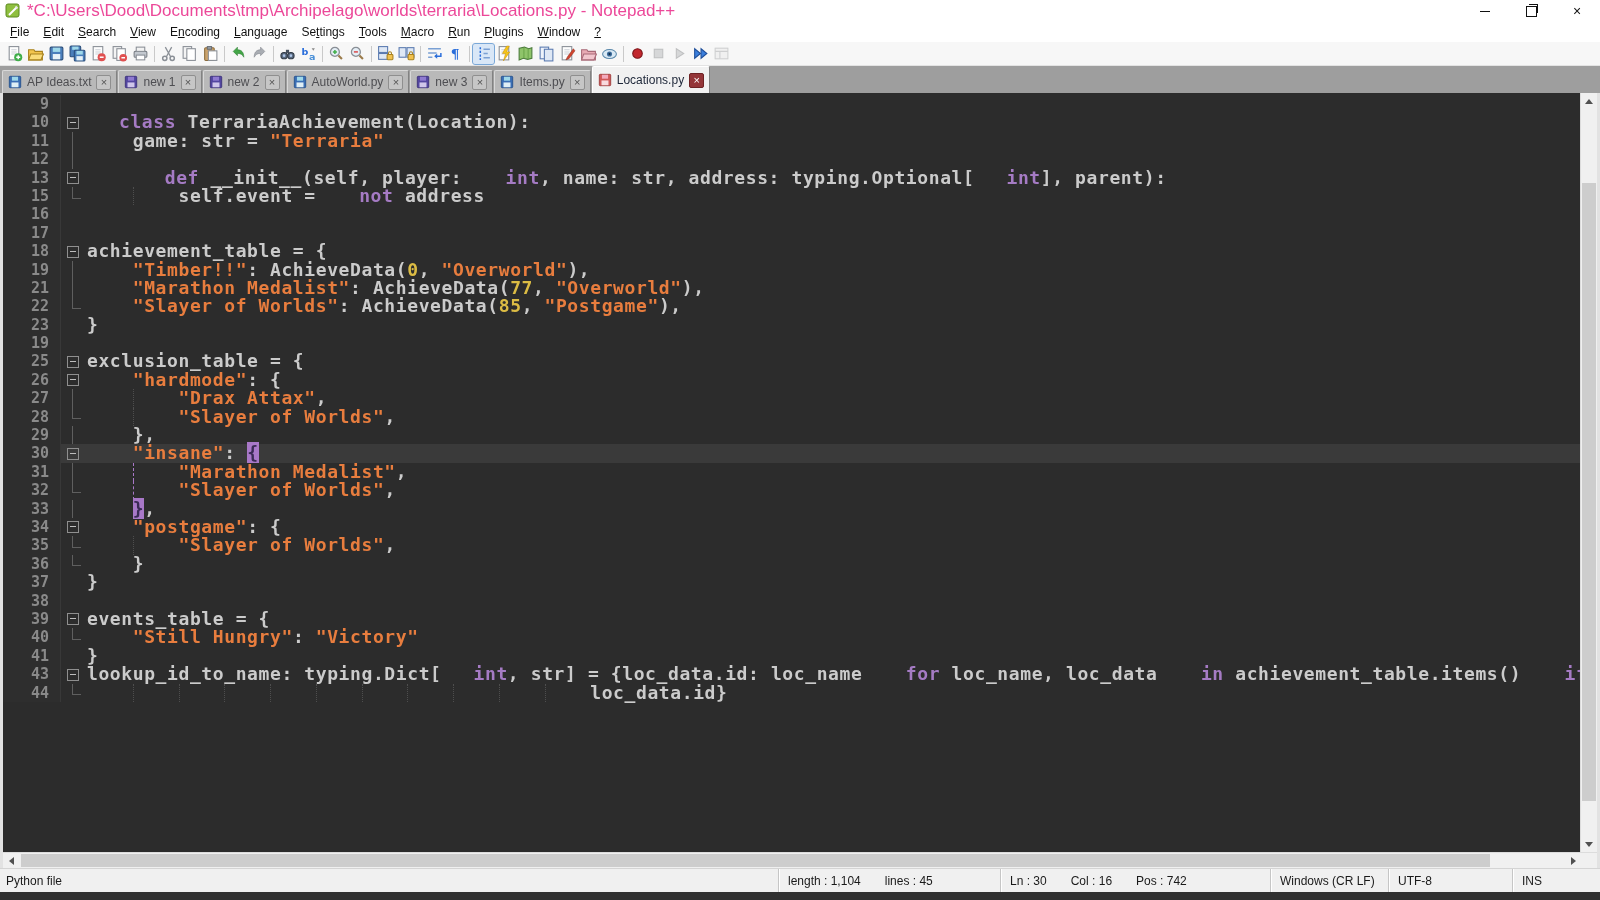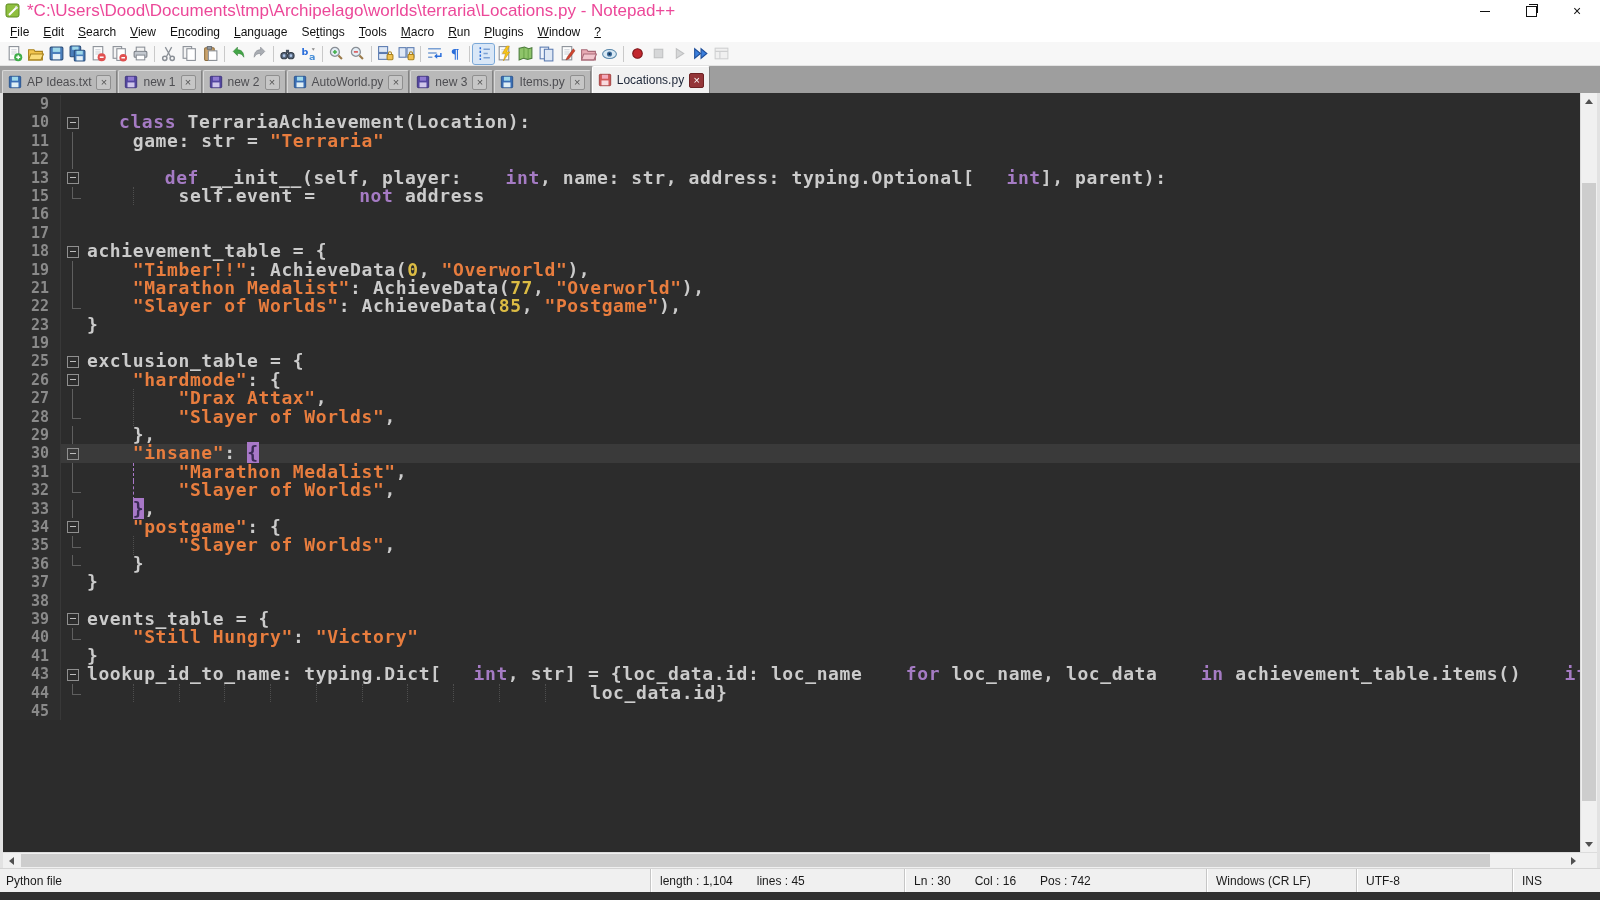--- a/index.html
+++ b/index.html
@@ -72,21 +72,21 @@
   .tri-left{width:0;height:0;border-top:4px solid transparent;border-bottom:4px solid transparent;border-right:5px solid #505050;}
   .tri-right{width:0;height:0;border-top:4px solid transparent;border-bottom:4px solid transparent;border-left:5px solid #505050;}
   .vs-thumb{position:absolute;left:1px;width:14px;top:90px;height:618px;background:#cdcdcd;}
   .hscroll-row{height:15px;flex:none;display:flex;background:#f0f0f0;border-top:1px solid #dcdcdc;}
   .hs-arrow{width:16px;height:100%;display:flex;align-items:center;justify-content:center;flex:none;}
   .hs-track{flex:1;position:relative;}
   .hs-thumb{position:absolute;top:1px;bottom:1px;left:2px;width:95%;background:#cdcdcd;}
   .scroll-corner{width:16px;flex:none;background:#f0f0f0;}
 
   
-  .statusbar{height:23px;flex:none;background:#f0f0f0;border-top:1px solid #d4d4d4;display:flex;align-items:center;font-size:12px;color:#1a1a1a;gap:32px;}
+  .statusbar{height:23px;flex:none;background:#f0f0f0;border-top:1px solid #d4d4d4;display:flex;align-items:center;font-size:12px;color:#1a1a1a;}
   .sb-cell{height:100%;display:flex;align-items:center;padding-left:9px;border-left:1px solid #c6c6c6;box-shadow:inset 1px 0 0 #ffffff;flex:none;}
   .sb-doctype{flex:1;border-left:none;box-shadow:none;padding-left:6px;}
   .sb-gap{margin-right:24px;white-space:pre;}
   .bottom-strip{height:8px;flex:none;background:#303030;}
 </style>
 </head>
 <body>
 
 <div class="win">
 
@@ -525,21 +525,20 @@
           <div class="line"><span class="ln">34</span><span class="lright"><span class="fold"><div class="fold-box"></div></span><span class="code"><span>    </span><span class="t-s">"postgame"</span><span>: {</span></span></span></div>
           <div class="line"><span class="ln">35</span><span class="lright"><span class="fold"><div class="fold-corner"></div></span><span class="code"><div class="guide" style="left: 45.76px;"></div><span>        </span><span class="t-s">"Slayer of Worlds"</span><span>,</span></span></span></div>
           <div class="line"><span class="ln">36</span><span class="lright"><span class="fold"><div class="fold-corner"></div></span><span class="code"><span>    }</span></span></span></div>
           <div class="line"><span class="ln">37</span><span class="lright"><span class="fold"></span><span class="code"><span>}</span></span></span></div>
           <div class="line"><span class="ln">38</span><span class="lright"><span class="fold"></span><span class="code"></span></span></div>
           <div class="line"><span class="ln">39</span><span class="lright"><span class="fold"><div class="fold-box"></div></span><span class="code"><span>events_table = {</span></span></span></div>
           <div class="line"><span class="ln">40</span><span class="lright"><span class="fold"><div class="fold-corner"></div></span><span class="code"><span>    </span><span class="t-s">"Still Hungry"</span><span>: </span><span class="t-s">"Victory"</span></span></span></div>
           <div class="line"><span class="ln">41</span><span class="lright"><span class="fold"></span><span class="code"><span>}</span></span></span></div>
           <div class="line"><span class="ln">43</span><span class="lright"><span class="fold"><div class="fold-box"></div></span><span class="code"><span>lookup_id_to_name: typing.Dict[</span><span class="t-k">int</span><span>, str] = {loc_data.id: loc_name </span><span class="t-k">for</span><span> loc_name, loc_data </span><span class="t-k">in</span><span> achievement_table.items() </span><span class="t-k">if</span></span></span></div>
           <div class="line"><span class="ln">44</span><span class="lright"><span class="fold"><div class="fold-corner"></div></span><span class="code"><div class="guide" style="left: 45.76px;"></div><div class="guide" style="left: 91.52px;"></div><div class="guide" style="left: 137.28px;"></div><div class="guide" style="left: 183.04px;"></div><div class="guide" style="left: 228.8px;"></div><div class="guide" style="left: 274.56px;"></div><div class="guide" style="left: 320.32px;"></div><div class="guide" style="left: 366.08px;"></div><div class="guide" style="left: 411.84px;"></div><div class="guide" style="left: 457.6px;"></div><span>                                            loc_data.id}</span></span></span></div>
-          <div class="line"><span class="ln">45</span><span class="lright"><span class="fold"></span><span class="code"></span></span></div>
         </div>
       <div class="vscroll">
         <div class="vs-arrow vs-up">
             <div class="tri-up"></div>
           </div>
         <div class="vs-thumb"></div>
         <div class="vs-arrow vs-down">
             <div class="tri-down"></div>
           </div>
       </div>

